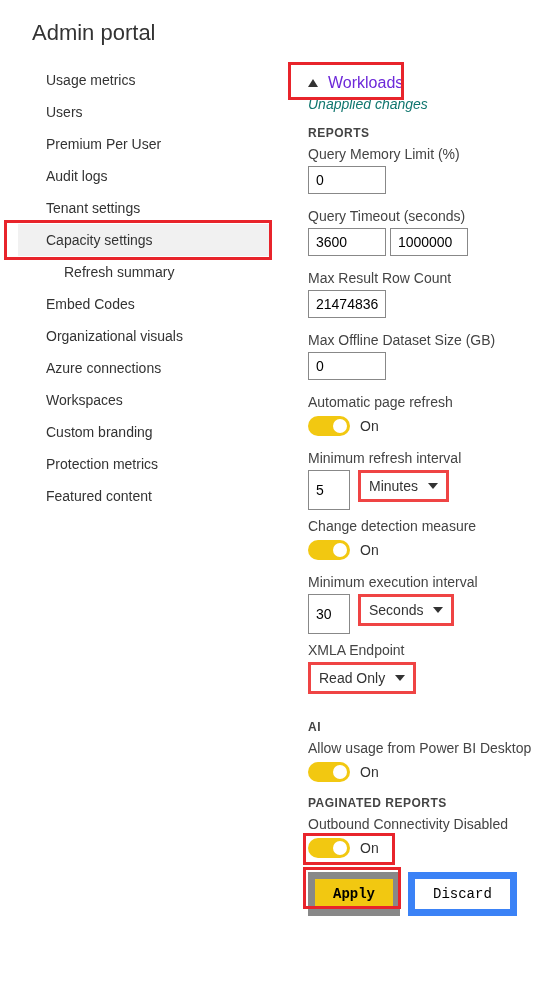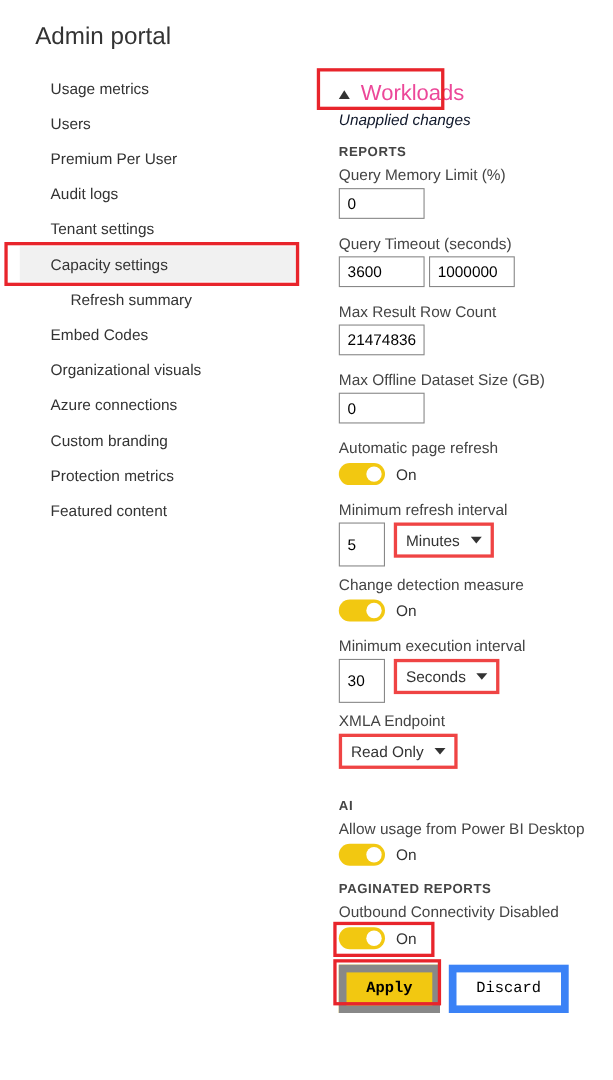--- a/index.html
+++ b/index.html
@@ -61,31 +61,31 @@
       margin-bottom: 4px;
     }
     .tri {
       width: 0; height: 0;
       border-left: 5px solid transparent;
       border-right: 5px solid transparent;
       border-bottom: 8px solid #333;
       margin-right: 4px;
     }
     .section-title {
-      font-size: 20px;
-      color: #ec4899;
+      font-size: 16px;
+      color: #6d28d9;
     }
     .hl-workloads {
       top: -12px;
       left: -20px;
       width: 116px;
       height: 38px;
     }
     .unapplied {
-      color: #0f172a;
+      color: #0f766e;
       font-style: italic;
       font-size: 14px;
       margin: 4px 0 14px 0;
     }
     .group-header {
       font-size: 12px;
       font-weight: 600;
       letter-spacing: 0.5px;
       color: #444;
       margin: 8px 0 4px 0;
@@ -206,20 +206,21 @@
     <div class="nav-item">Audit logs</div>
     <div class="nav-item">Tenant settings</div>
     <div class="nav-item selected" style="position:relative;">
       <span>Capacity settings</span>
       <div class="highlight-red hl-nav"></div>
     </div>
     <div class="nav-item nav-child">Refresh summary</div>
     <div class="nav-item">Embed Codes</div>
     <div class="nav-item">Organizational visuals</div>
     <div class="nav-item">Azure connections</div>
+    <div class="nav-item">Workspaces</div>
     <div class="nav-item">Custom branding</div>
     <div class="nav-item">Protection metrics</div>
     <div class="nav-item">Featured content</div>
   </div>
 
   <div class="main">
     <div class="section-header" style="position:relative;">
       <div class="tri"></div>
       <span class="section-title">Workloads</span>
       <div class="highlight-red hl-workloads"></div>

